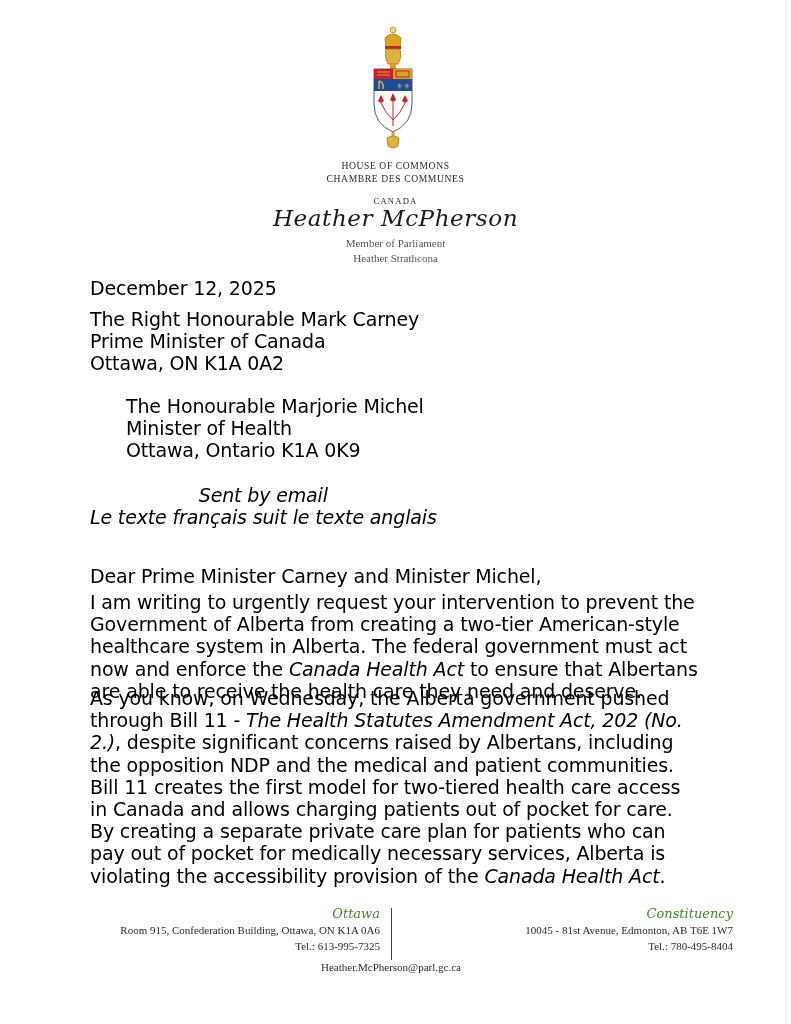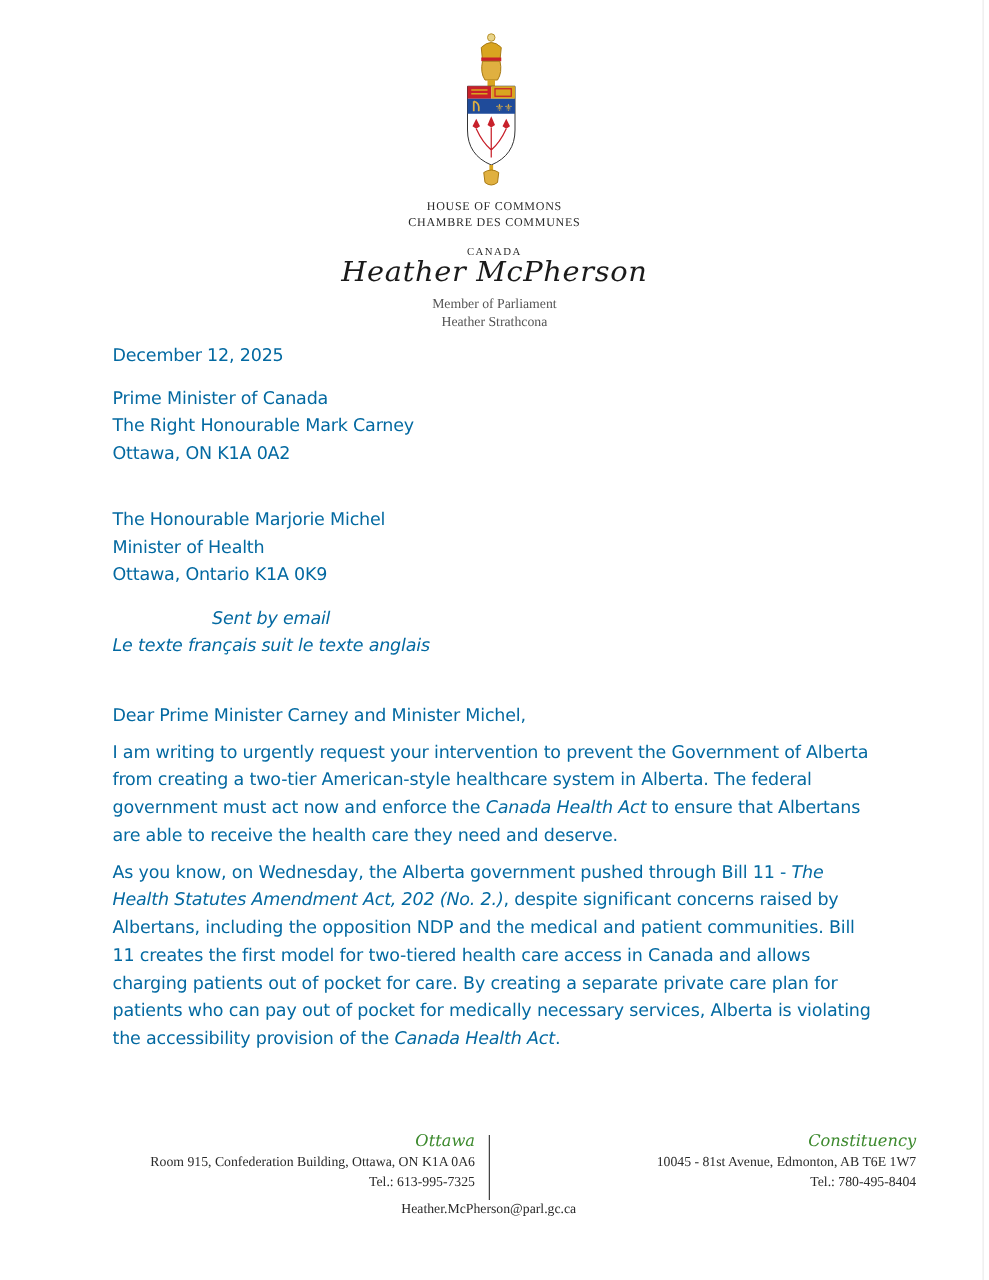--- a/index.html
+++ b/index.html
@@ -4,21 +4,21 @@
 <style>
   html, body { margin:0; padding:0; background:#ffffff; }
   body { width:791px; height:1024px; position:relative; overflow:hidden; color:#1c1c1c; }
   .page-edge { position:absolute; left:786px; top:0; width:1px; height:1024px; background:#ececec; }
   .crest { position:absolute; left:368px; top:26px; width:50px; height:124px; }
   .letterhead { position:absolute; left:0; width:791px; text-align:center; font-family:"Liberation Serif","DejaVu Serif",serif; color:#2a2a2a; }
   .lh-house { top:159px; font-size:9.6px; letter-spacing:0.6px; line-height:13px; }
   .lh-canada { top:196px; font-size:8.6px; letter-spacing:1.2px; }
   .lh-name { top:206px; font-size:22px; font-style:italic; letter-spacing:0.5px; color:#1a1a1a; font-family:"DejaVu Serif","Liberation Serif",serif; transform:scaleX(1.05); }
   .lh-role { top:236px; font-size:11px; line-height:15px; color:#555; }
-  .body-text { position:absolute; left:90px; font-family:"DejaVu Sans","Liberation Sans",sans-serif; font-size:14px; color:#0369a1; letter-spacing:-0.15px; }
+  .body-text { position:absolute; left:90px; font-family:"DejaVu Sans","Liberation Sans",sans-serif; font-size:19px; color:#000000; letter-spacing:-0.15px; }
   .block { line-height:22px; }
   .para { width:610px; line-height:22.2px; }
   em { font-style:italic;margin-top:47px; }
   .footer { position:absolute; font-family:"Liberation Serif","DejaVu Serif",serif; font-size:11px; color:#2a2a2a; line-height:16px; }
   .script { font-family:"DejaVu Serif","Liberation Serif",serif; font-style:italic; color:#3d8a2e; font-size:13px; }
   .divider { position:absolute; left:391px; top:908px; width:1px; height:52px; background:#444; }
 </style>
 </head>
 <body>
 
@@ -58,25 +58,25 @@
 <div class="letterhead lh-canada">CANADA</div>
 <div class="letterhead lh-name">Heather McPherson</div>
 <div class="letterhead lh-role">
   <div>Member of Parliament</div>
   <div>Heather Strathcona</div>
 </div>
 
 <div class="body-text" style="top:277px;">December 12, 2025</div>
 
 <div class="body-text block" style="top:308px;">
+  <div>The Right Honourable Mark Carney</div>
   <div>Prime Minister of Canada</div>
-  <div>The Right Honourable Mark Carney</div>
   <div>Ottawa, ON K1A 0A2</div>
 </div>
-<div class="body-text block" style="top:405px;">
+<div class="body-text block" style="top:395px;margin-left:36px;">
   <div>The Honourable Marjorie Michel</div>
   <div>Minister of Health</div>
   <div>Ottawa, Ontario K1A 0K9</div>
 </div>
 
 <div class="body-text block" style="top:484px; font-style:italic;text-align:center;">
   <div>Sent by email</div>
   <div>Le texte français suit le texte anglais</div>
 </div>
 

